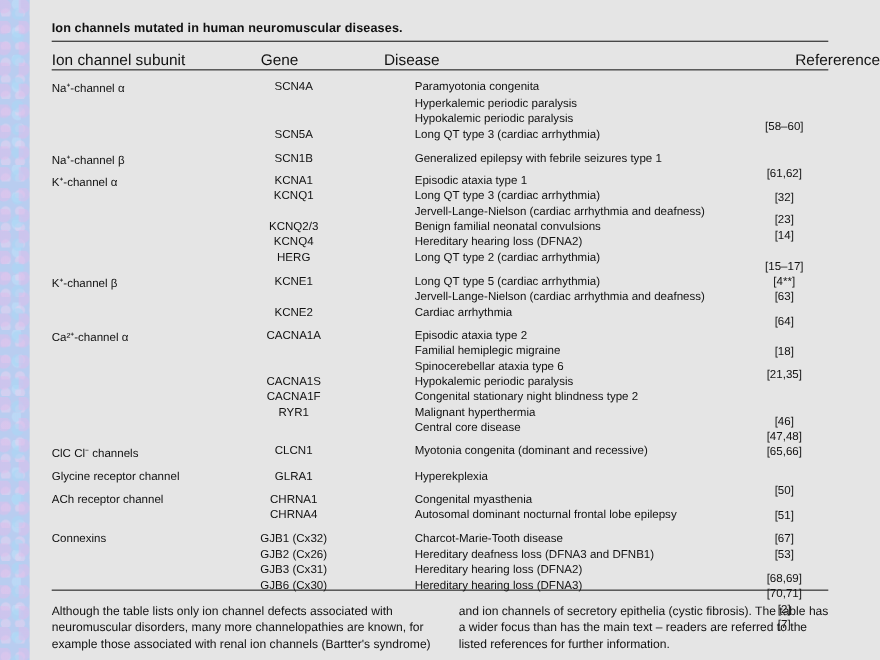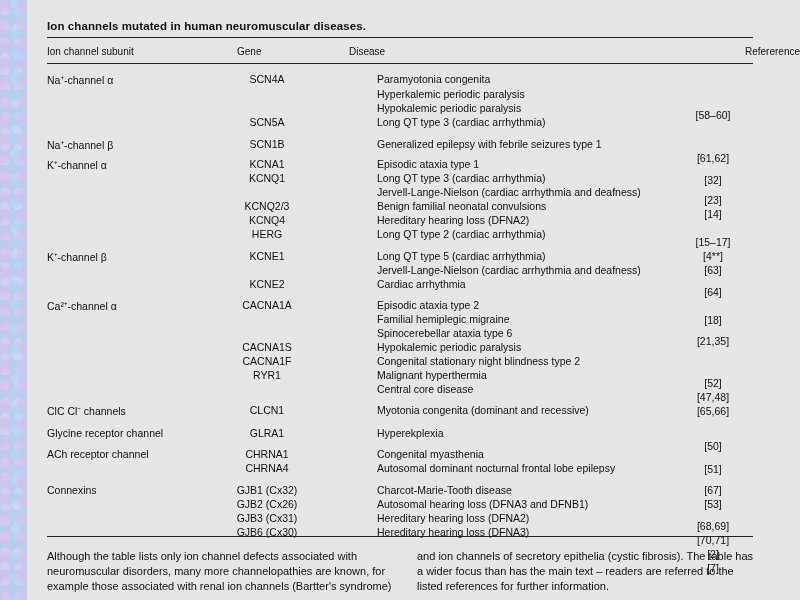--- a/index.html
+++ b/index.html
@@ -23,21 +23,21 @@
     position: absolute; left: 20px; top: 20px;
     font-size: 11.5px; font-weight: bold; letter-spacing: 0.1px;
   }
   .rule {
     position: absolute; left: 20px; width: 706px; height: 0;
     border-top: 1.5px solid #222;
   }
   .rule.r1 { top: 37px; }
   .rule.r2 { top: 63px; border-top-width: 1px; }
   .rule.r3 { top: 536px; }
-  .hdr { position: absolute; top: 46px; font-size: 10px; }
+  .hdr { position: absolute; top: 46px; font-size: 14px; }
   .hdr.c1 { left: 20px; }
   .hdr.c2 { left: 210px; }
   .hdr.c3 { left: 322px; }
   .hdr.c4 { right: 21px; }
   .row { position: absolute; left: 0; width: 746px; font-size: 10.5px; }
   .row .subunit { position: absolute; left: 20px; top: 0; white-space: nowrap; }
   .row .gene { position: absolute; left: 160px; width: 160px; top: 0; text-align: center; white-space: nowrap; }
   .row .disease { position: absolute; left: 322px; top: 0; white-space: nowrap; padding-left: 28px; }
   .row .ref { position: absolute; right: 20px; top: 0; width: 80px; text-align: center; white-space: nowrap; margin-top: 36px; }
   .footnote {
@@ -159,21 +159,21 @@
       <div class="row" style="top: 327px;">
         <div class="subunit"></div>
         <div class="gene"></div>
         <div class="disease">Spinocerebellar ataxia type 6</div>
         <div class="ref"></div>
       </div>
       <div class="row" style="top: 341px;">
         <div class="subunit"></div>
         <div class="gene">CACNA1S</div>
         <div class="disease">Hypokalemic periodic paralysis</div>
-        <div class="ref">[52]</div>
+        <div class="ref">[46]</div>
       </div>
       <div class="row" style="top: 355px;">
         <div class="subunit"></div>
         <div class="gene">CACNA1F</div>
         <div class="disease">Congenital stationary night blindness type 2</div>
         <div class="ref">[47,48]</div>
       </div>
       <div class="row" style="top: 369px;">
         <div class="subunit"></div>
         <div class="gene">RYR1</div>
@@ -212,21 +212,21 @@
       </div>
       <div class="row" style="top: 484px;">
         <div class="subunit">Connexins</div>
         <div class="gene">GJB1 (Cx32)</div>
         <div class="disease">Charcot-Marie-Tooth disease</div>
         <div class="ref">[68,69]</div>
       </div>
       <div class="row" style="top: 498px;">
         <div class="subunit"></div>
         <div class="gene">GJB2 (Cx26)</div>
-        <div class="disease">Autosomal hearing loss (DFNA3 and DFNB1)</div>
+        <div class="disease">Hereditary deafness loss (DFNA3 and DFNB1)</div>
         <div class="ref">[70,71]</div>
       </div>
       <div class="row" style="top: 512px;">
         <div class="subunit"></div>
         <div class="gene">GJB3 (Cx31)</div>
         <div class="disease">Hereditary hearing loss (DFNA2)</div>
         <div class="ref">[2]</div>
       </div>
       <div class="row" style="top: 526px;">
         <div class="subunit"></div>

